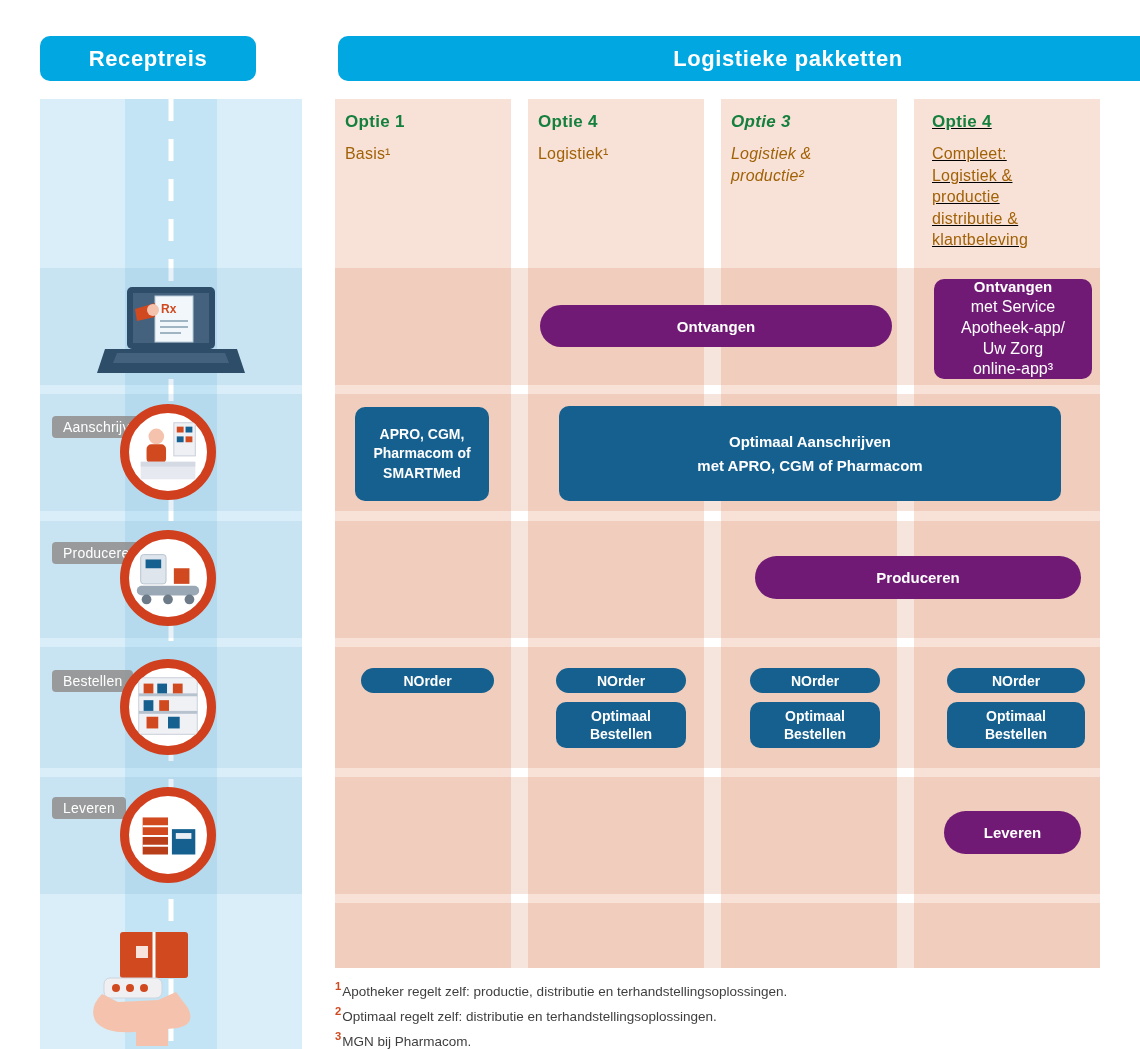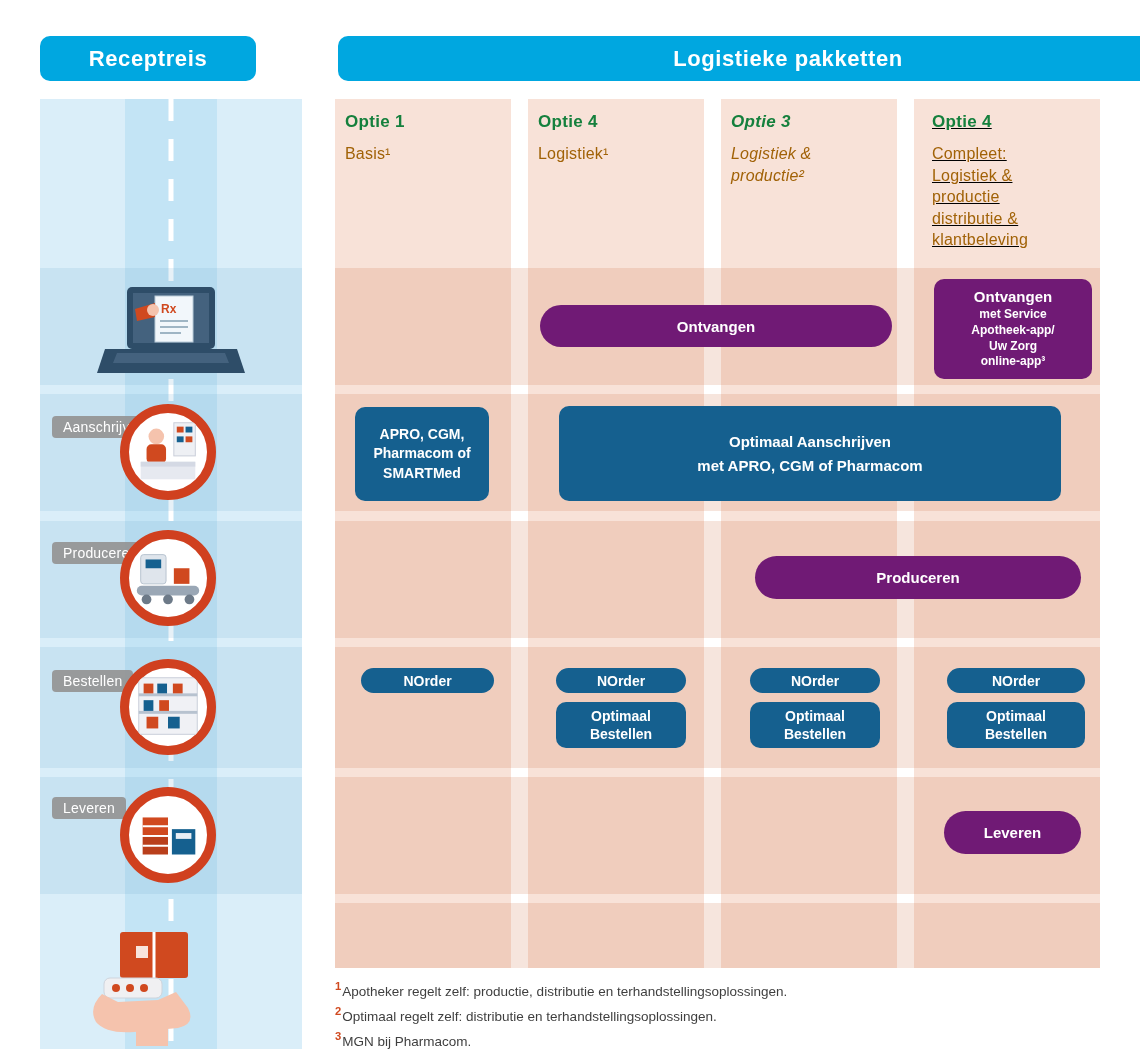--- a/index.html
+++ b/index.html
@@ -53,21 +53,21 @@
   .pill, .box {
     position:absolute; display:flex; flex-direction:column; align-items:center; justify-content:center;
     color:#fff; font-weight:bold; text-align:center; box-sizing:border-box;
   }
   .orange { background:#701a75; }
   .blue   { background:#15608f; }
 
   .p-ontvangen   { left:540px; top:305px; width:352px; height:42px; border-radius:21px; font-size:15px; }
   .b-ontvangen4  { left:934px; top:279px; width:158px; height:100px; border-radius:10px; padding:6px 8px; }
   .b-ontvangen4 .t  { font-size:15px; font-weight:bold; margin-bottom:2px; }
-  .b-ontvangen4 .s  { font-size:12px; font-weight:bold; line-height:1.3; }
+  .b-ontvangen4 .s  { font-size:16px; font-weight:normal; line-height:1.3; }
   .b-aan1  { left:355px; top:407px; width:134px; height:94px; border-radius:10px; font-size:14px; line-height:1.4; }
   .b-aan24 { left:559px; top:406px; width:502px; height:95px; border-radius:10px; font-size:15px; line-height:1.6; }
   .p-produceren { left:755px; top:556px; width:326px; height:43px; border-radius:22px; font-size:15px; }
   .p-norder { top:668px; height:25px; border-radius:13px; font-size:14px; }
   .n1 { left:361px; width:133px; } .n2 { left:556px; width:130px; } .n3 { left:750px; width:130px; } .n4 { left:947px; width:138px; }
   .b-optbest { top:702px; height:46px; border-radius:10px; font-size:14px; line-height:1.3; }
   .o2 { left:556px; width:130px; } .o3 { left:750px; width:130px; } .o4 { left:947px; width:138px; }
   .p-leveren { left:944px; top:811px; width:137px; height:43px; border-radius:22px; font-size:15px; }
   .p-mgmt { left:343px; top:905px; width:738px; height:45px; border-radius:23px; font-size:16px; letter-spacing:0.3px; }
 

